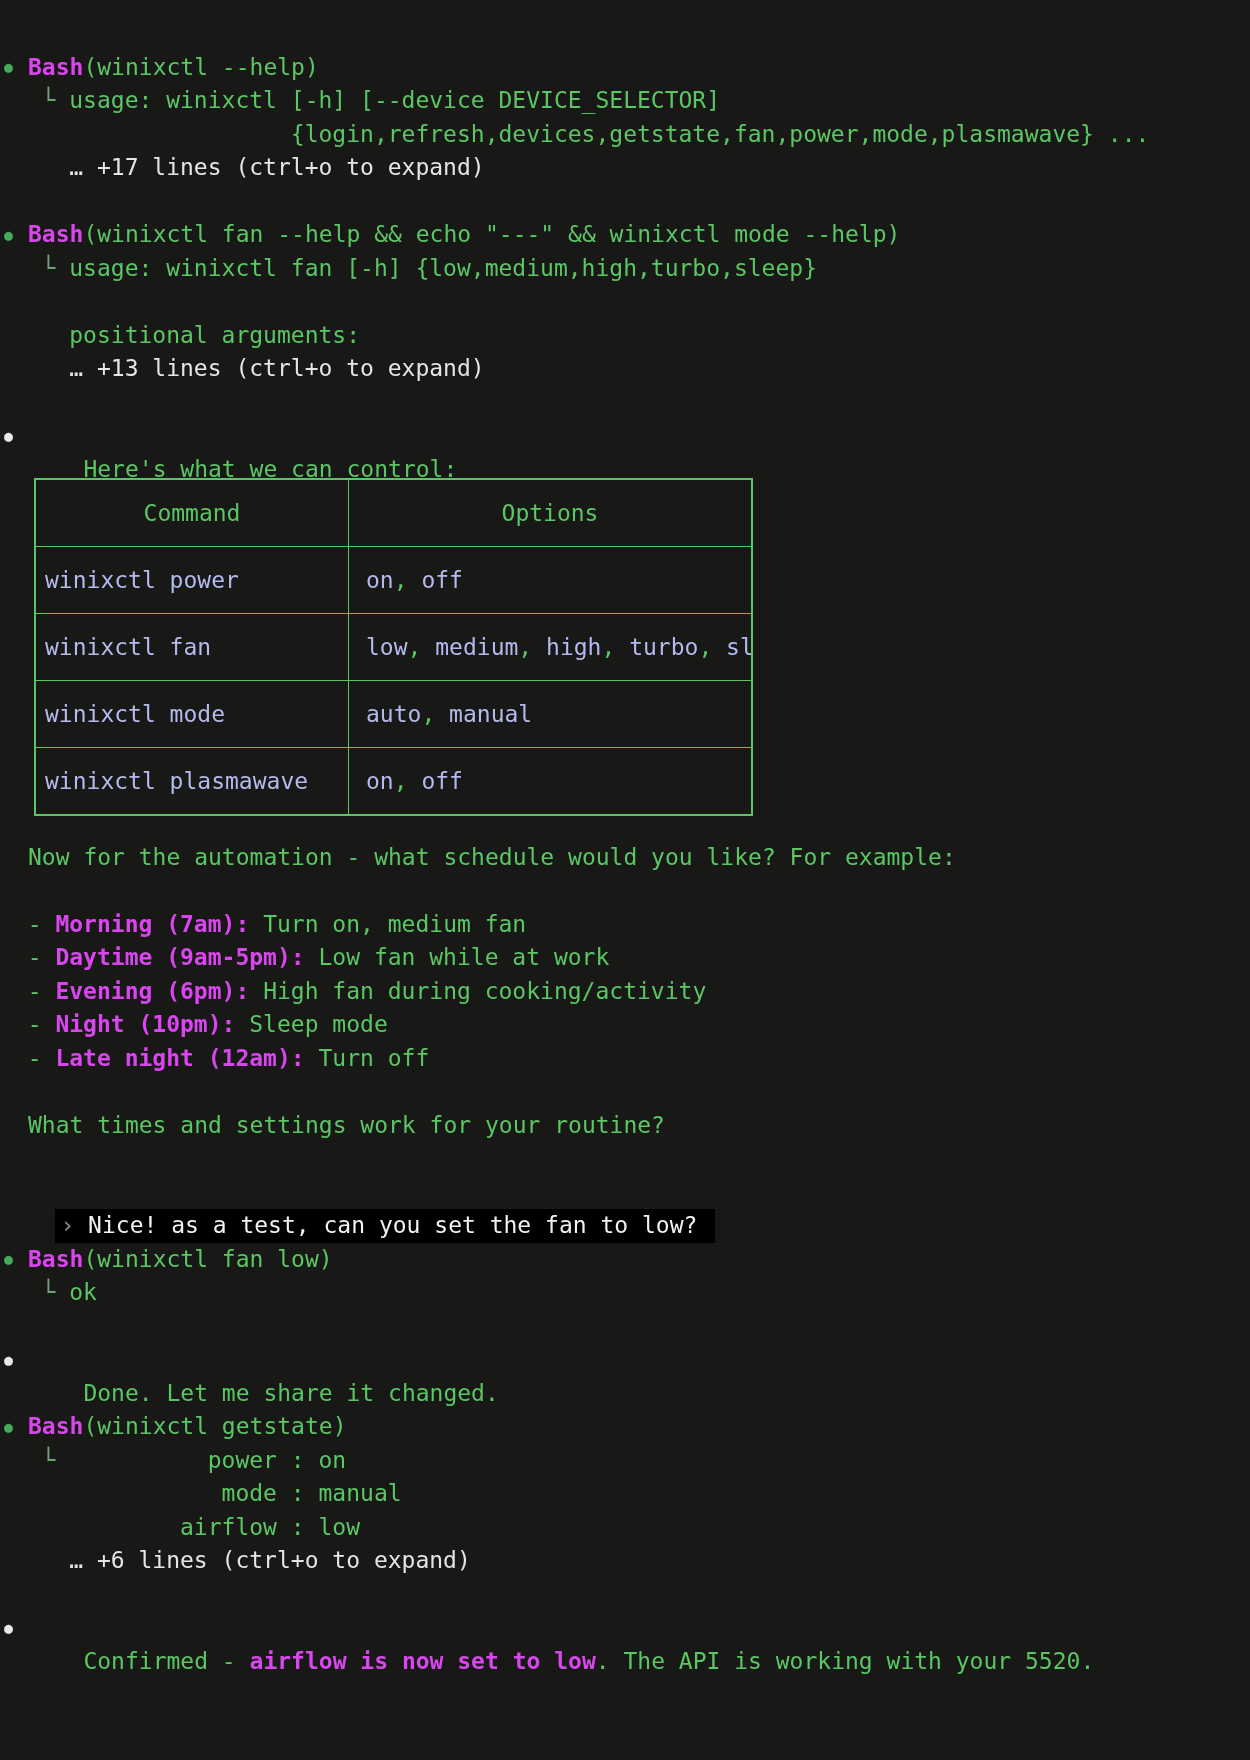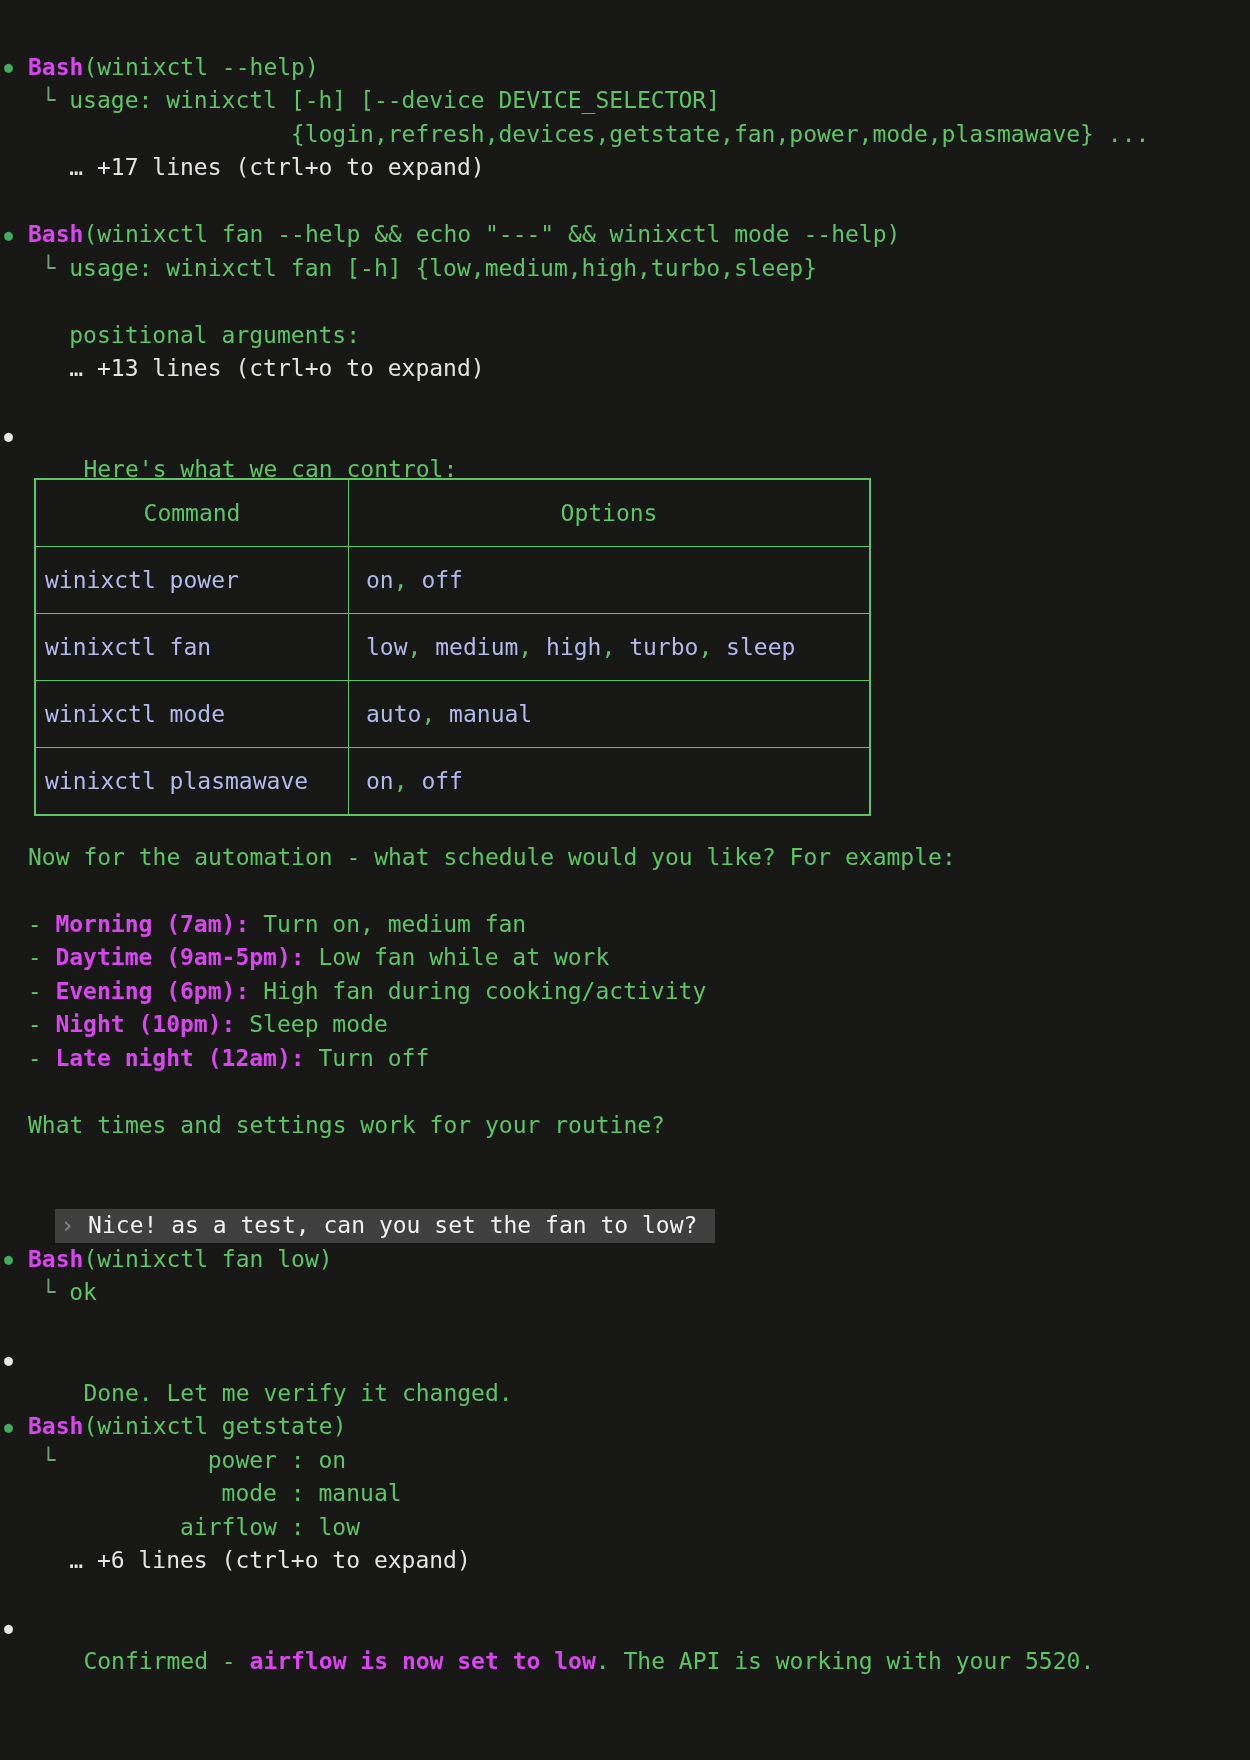--- a/index.html
+++ b/index.html
@@ -27,29 +27,29 @@
   .elbow { color:#6fa375; }
   .bullet {
     position:absolute; left:4px; top:50%;
     transform:translateY(-50%);
     font-size:15px; line-height:15px;
   }
   .bullet.tool { color:#43ad5d; }
   .bullet.text { color:#e9e9e9; }
   .bar {
     display:inline-block;
-    background:#404040;
+    background:#000000;
     color:#f2f2f0;
     padding:0 18px 0 5px;
     height:33.5px; line-height:33.5px;
   }
   .prompt-char { color:#8c8c8c; }
   .ctable {
     margin:25px 0 25px 34px;
-    width:837px;
+    width:719px;
     border:2px solid #5bc764;
     box-sizing:border-box;
   }
   .trow {
     display:grid;
     grid-template-columns:312px auto;
     height:66px;
   }
   .trow + .trow { border-top:1.5px solid #5bc764; }
   .tcell {
@@ -133,21 +133,21 @@
   </div>
   <div class="line"></div>
 
   <div class="tool-block">
       <div class="line pad2"><span class="bullet tool">●</span><span class="boldw">Bash</span><span class="green">(winixctl fan low)</span></div>
       <div class="line"><span class="elbow">   └ </span><span class="green">ok</span></div>
     </div>
   <div class="line"></div>
 
   <div class="line pad2">
-    <span class="bullet text">●</span><span class="green">Done. Let me verify it changed.</span>
+    <span class="bullet text">●</span><span class="green">Done. Let me share it changed.</span>
   </div>
   <div class="line"></div>
 
   <div class="tool-block">
       <div class="line pad2"><span class="bullet tool">●</span><span class="boldw">Bash</span><span class="green">(winixctl getstate)</span></div>
       <div class="line"><span class="elbow">   └ </span><span class="green">          power : on</span></div>
       <div class="line">     <span class="green">           mode : manual</span></div>
       <div class="line">     <span class="green">        airflow : low</span></div>
       <div class="line">     <span class="dim">… +6 lines (ctrl+o to expand)</span></div>
     </div>

